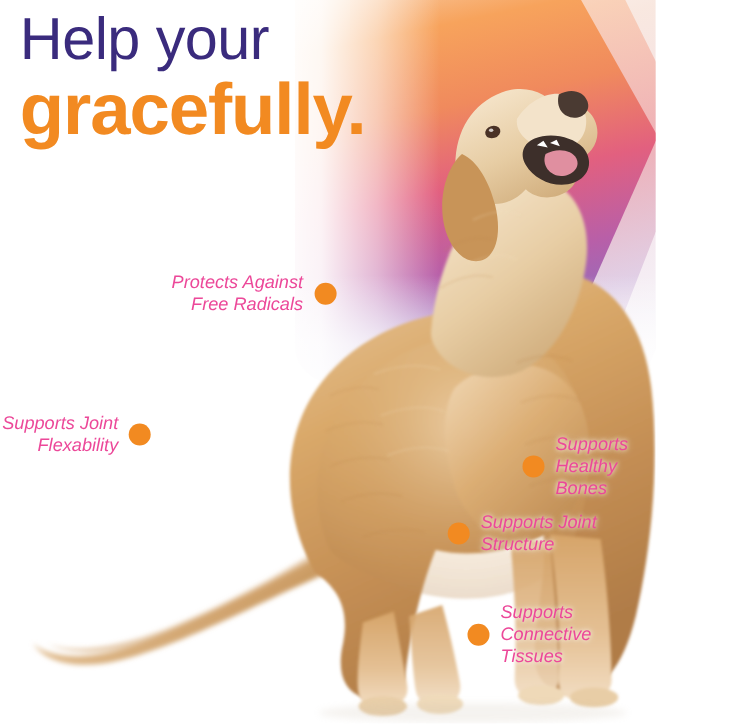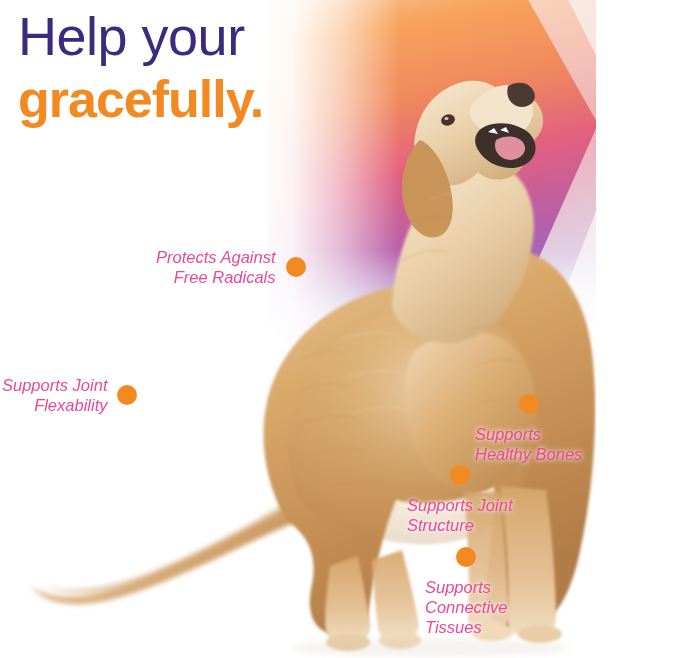--- a/index.html
+++ b/index.html
@@ -100,21 +100,21 @@
   }
   .hl-line {
     font-size: 54px;
     line-height: 60px;
     letter-spacing: -0.5px;
     color: #3a2b7d;
     font-weight: 400;
     white-space: nowrap;
   }
   #hl-accent {
-    font-size: 52px;
+    font-size: 66px;
     line-height: 62px;
     letter-spacing: -1px;
     color: #f28a21;
     font-weight: 700;
     white-space: nowrap;
     margin-top: 2px;
   }
 
   
   #dog-wrap {
@@ -148,21 +148,21 @@
   .callout-text.ta-right { text-align: right; }
   .callout-text.ta-left  { text-align: left; }
   .dot {
     width: 20px;
     height: 20px;
     min-width: 20px;
     border-radius: 50%;
     background: #f28a21;
   }
   .callout.left-side  { flex-direction: row; }
-  .callout.right-side { flex-direction: column; }
+  .callout.right-side { }
 </style>
 </head>
 <body>
 
 <div id="poster">
 
   <div class="shape-layer">
     <div class="chev" id="chev-back"></div>
     <div class="chev" id="chev-mid"></div>
     <div class="chev" id="chev-front"></div>

